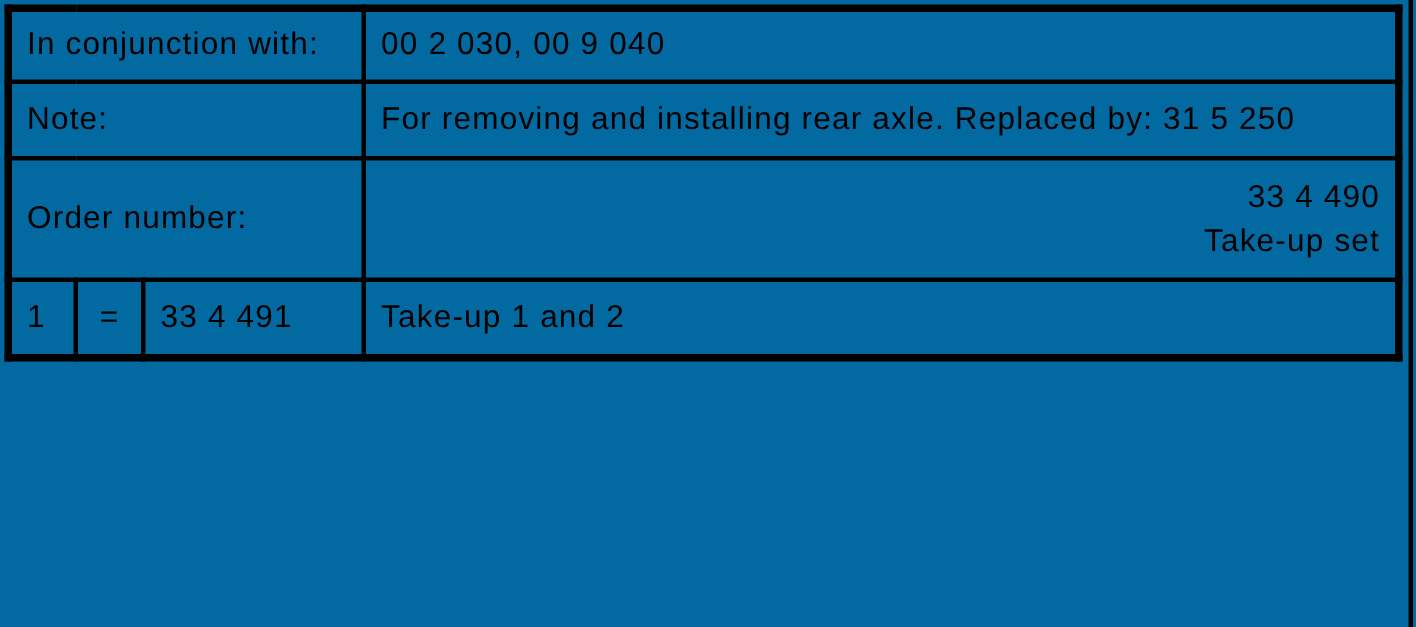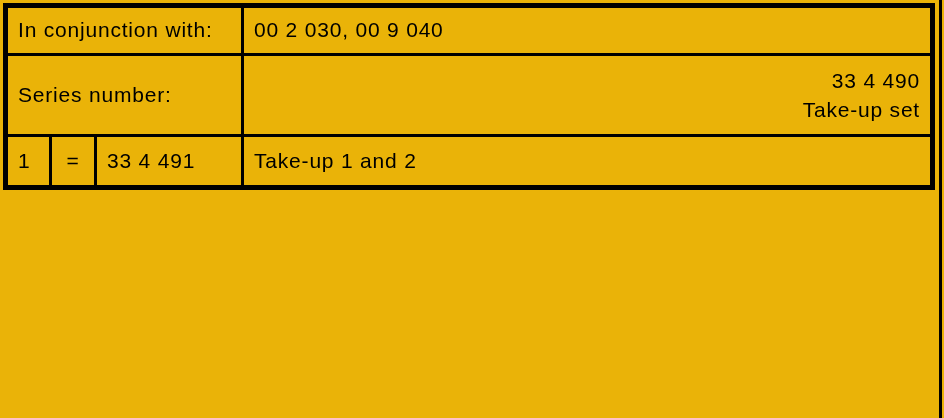--- a/index.html
+++ b/index.html
@@ -4,21 +4,21 @@
 <style>
   html, body {
     margin: 0;
     padding: 0;
     background: #ffffff;
   }
   .page {
     position: relative;
     width: 944px;
     height: 418px;
-    background: #eab308;
+    background: #0369a1;
     overflow: hidden;
     font-family: "Liberation Sans", sans-serif;
     color: #000000;
   }
   table.doc-table {
     position: absolute;
     top: 3px;
     left: 3px;
     width: 932px;
     border-collapse: collapse;
@@ -71,25 +71,29 @@
       <col style="width:147px">
       <col>
     </colgroup>
 
     <tbody>
         <tr class="r1">
       <td class="label-cell" colspan="3">In conjunction with:</td>
       <td class="value-cell">00 2 030, 00 9 040</td>
     </tr>
 
+    <tr class="r2">
+      <td class="label-cell" colspan="3">Note:</td>
+      <td class="value-cell">For removing and installing rear axle. Replaced by: 31 5 250</td>
+    </tr>
 
 
 
     <tr class="r5">
-      <td class="label-cell" colspan="3" style="vertical-align: middle;">Series number:</td>
+      <td class="label-cell" colspan="3" style="vertical-align: middle;">Order number:</td>
       <td class="value-cell two-line">
         <div>33 4 490</div>
         <div>Take-up set</div>
       </td>
     </tr>
 
 
     <tr class="r7">
       <td class="item-index-cell">1</td>
       <td class="item-eq-cell">=</td>

